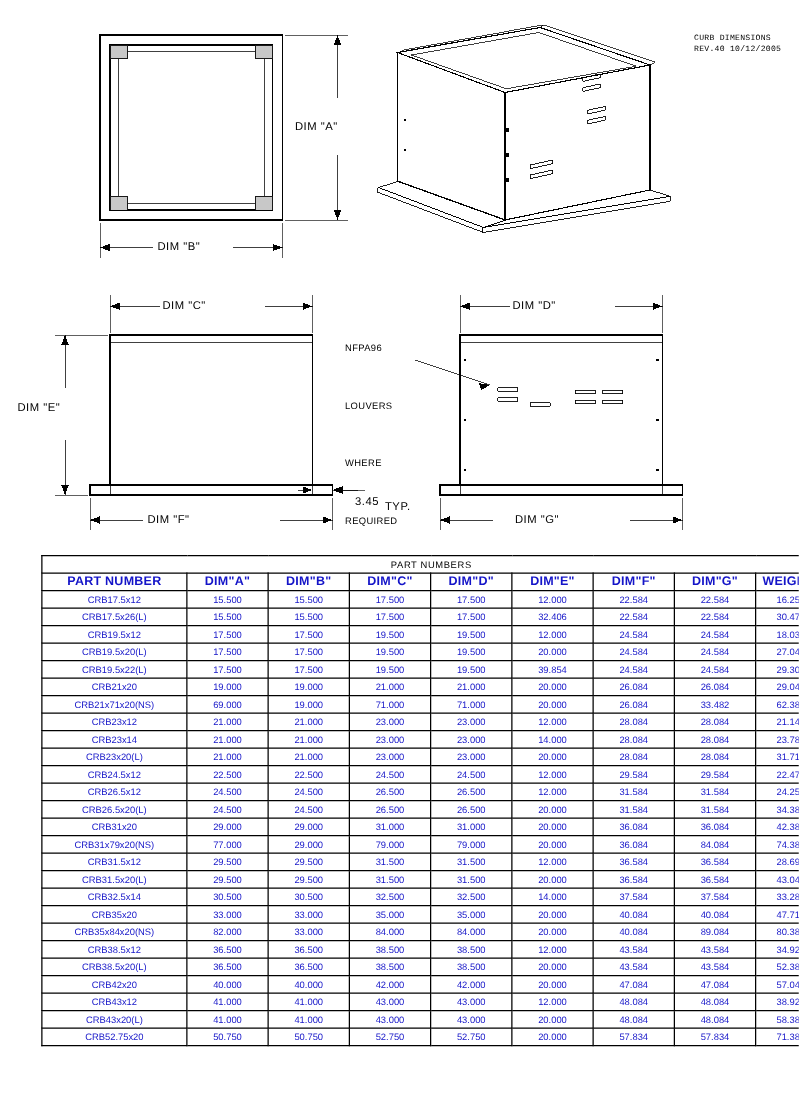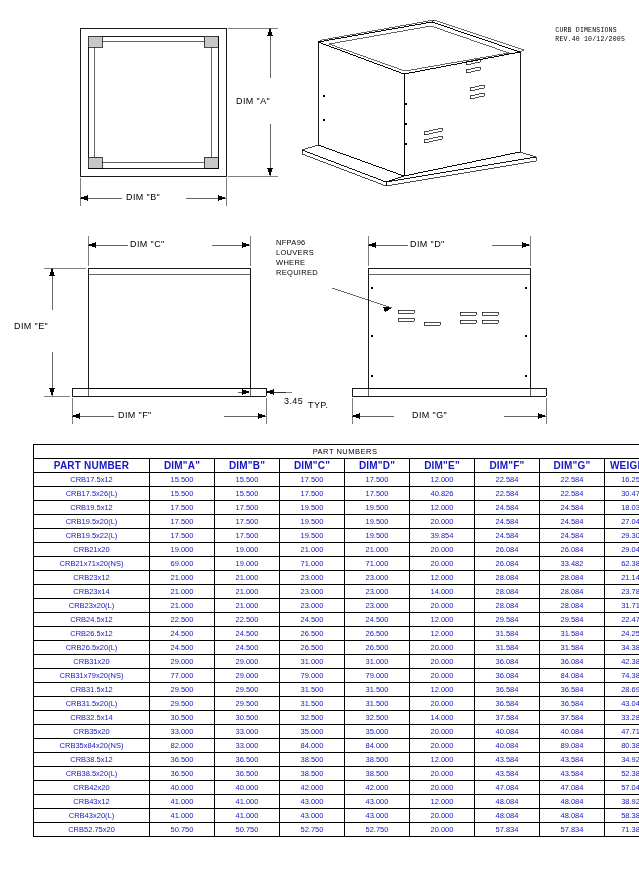--- a/index.html
+++ b/index.html
@@ -26,20 +26,21 @@
   .lbl {
     font-size: 9px;
     letter-spacing: 0.4px;
     white-space: nowrap;
     color: #000;
   }
   .lbl-sm {
     font-size: 7.5px;
     letter-spacing: 0.3px;
     white-space: nowrap;
+    margin-top: 36px;
   }
 
   
   #drawings { position: absolute; left: 0; top: 0; width: 639px; height: 440px; }
 
   
   .titleblock {
     position: absolute;
     right: 14px;
     top: 26px;
@@ -329,21 +330,21 @@
             <td class="num">22.584</td>
             <td class="num">22.584</td>
             <td class="num">16.25</td>
           </tr>
           <tr>
             <td class="pn">CRB17.5x26(L)</td>
             <td class="num">15.500</td>
             <td class="num">15.500</td>
             <td class="num">17.500</td>
             <td class="num">17.500</td>
-            <td class="num">40.826</td>
+            <td class="num">32.406</td>
             <td class="num">22.584</td>
             <td class="num">22.584</td>
             <td class="num">30.47</td>
           </tr>
           <tr>
             <td class="pn">CRB19.5x12</td>
             <td class="num">17.500</td>
             <td class="num">17.500</td>
             <td class="num">19.500</td>
             <td class="num">19.500</td>

